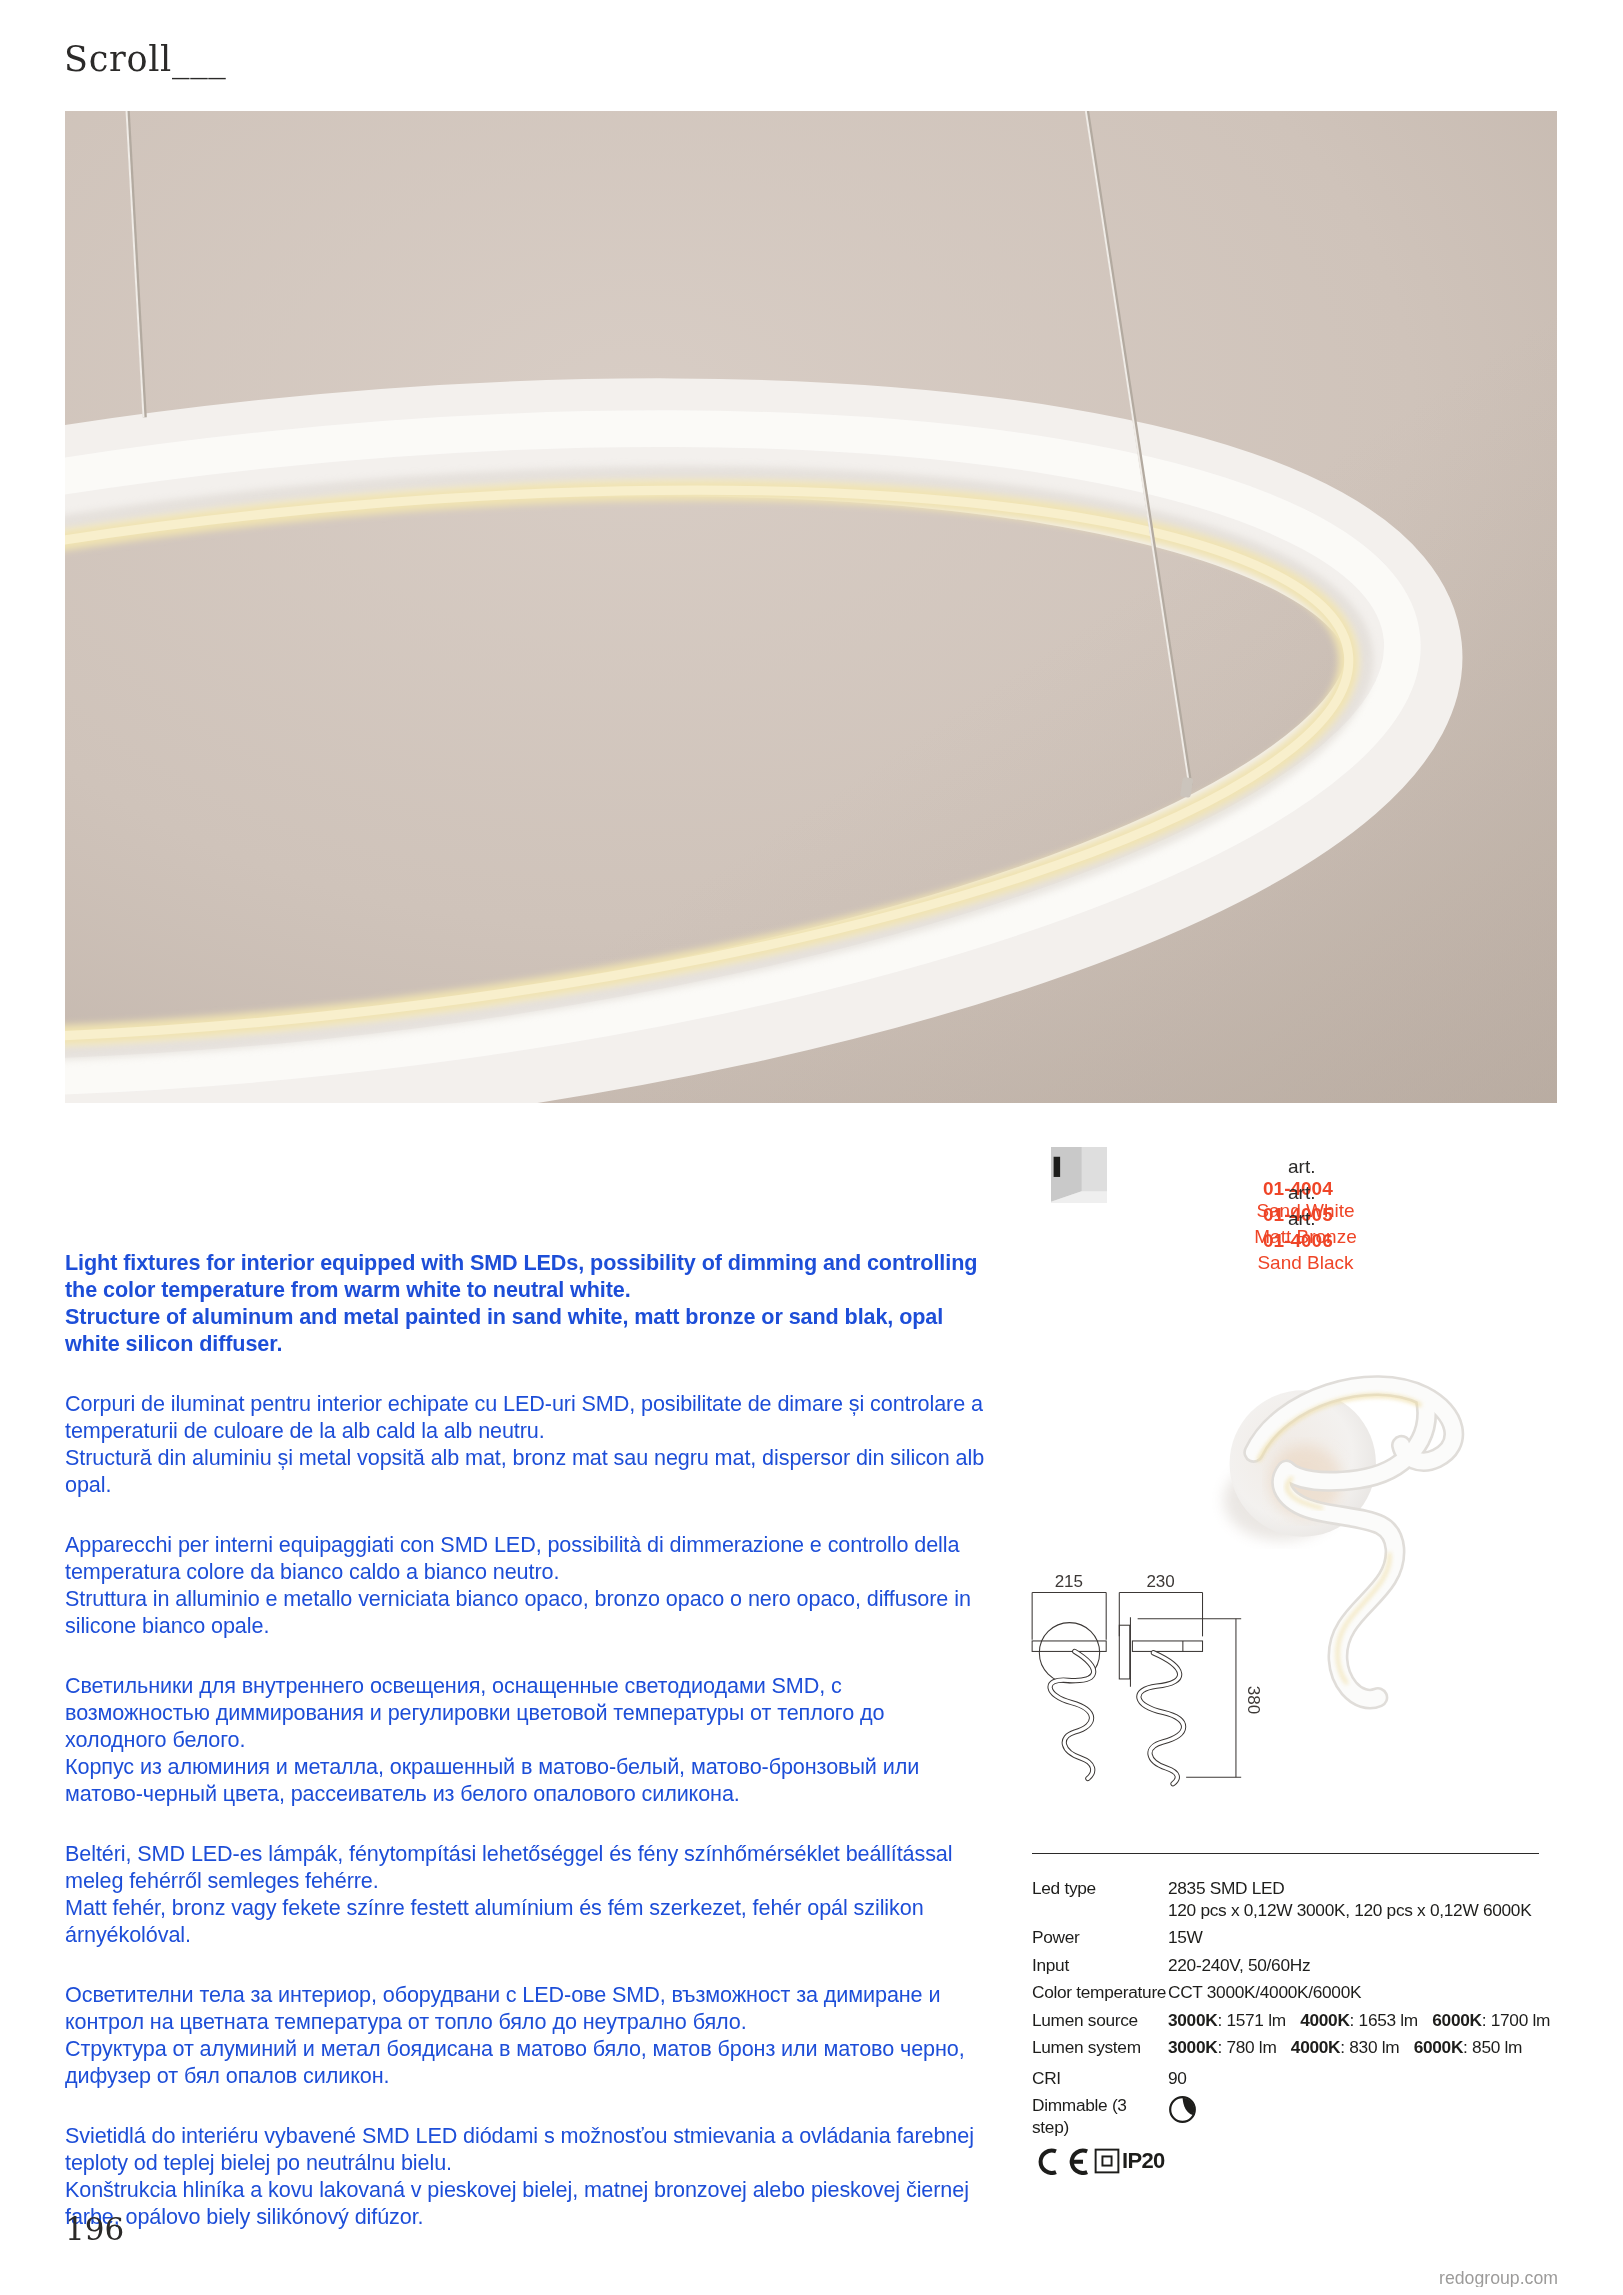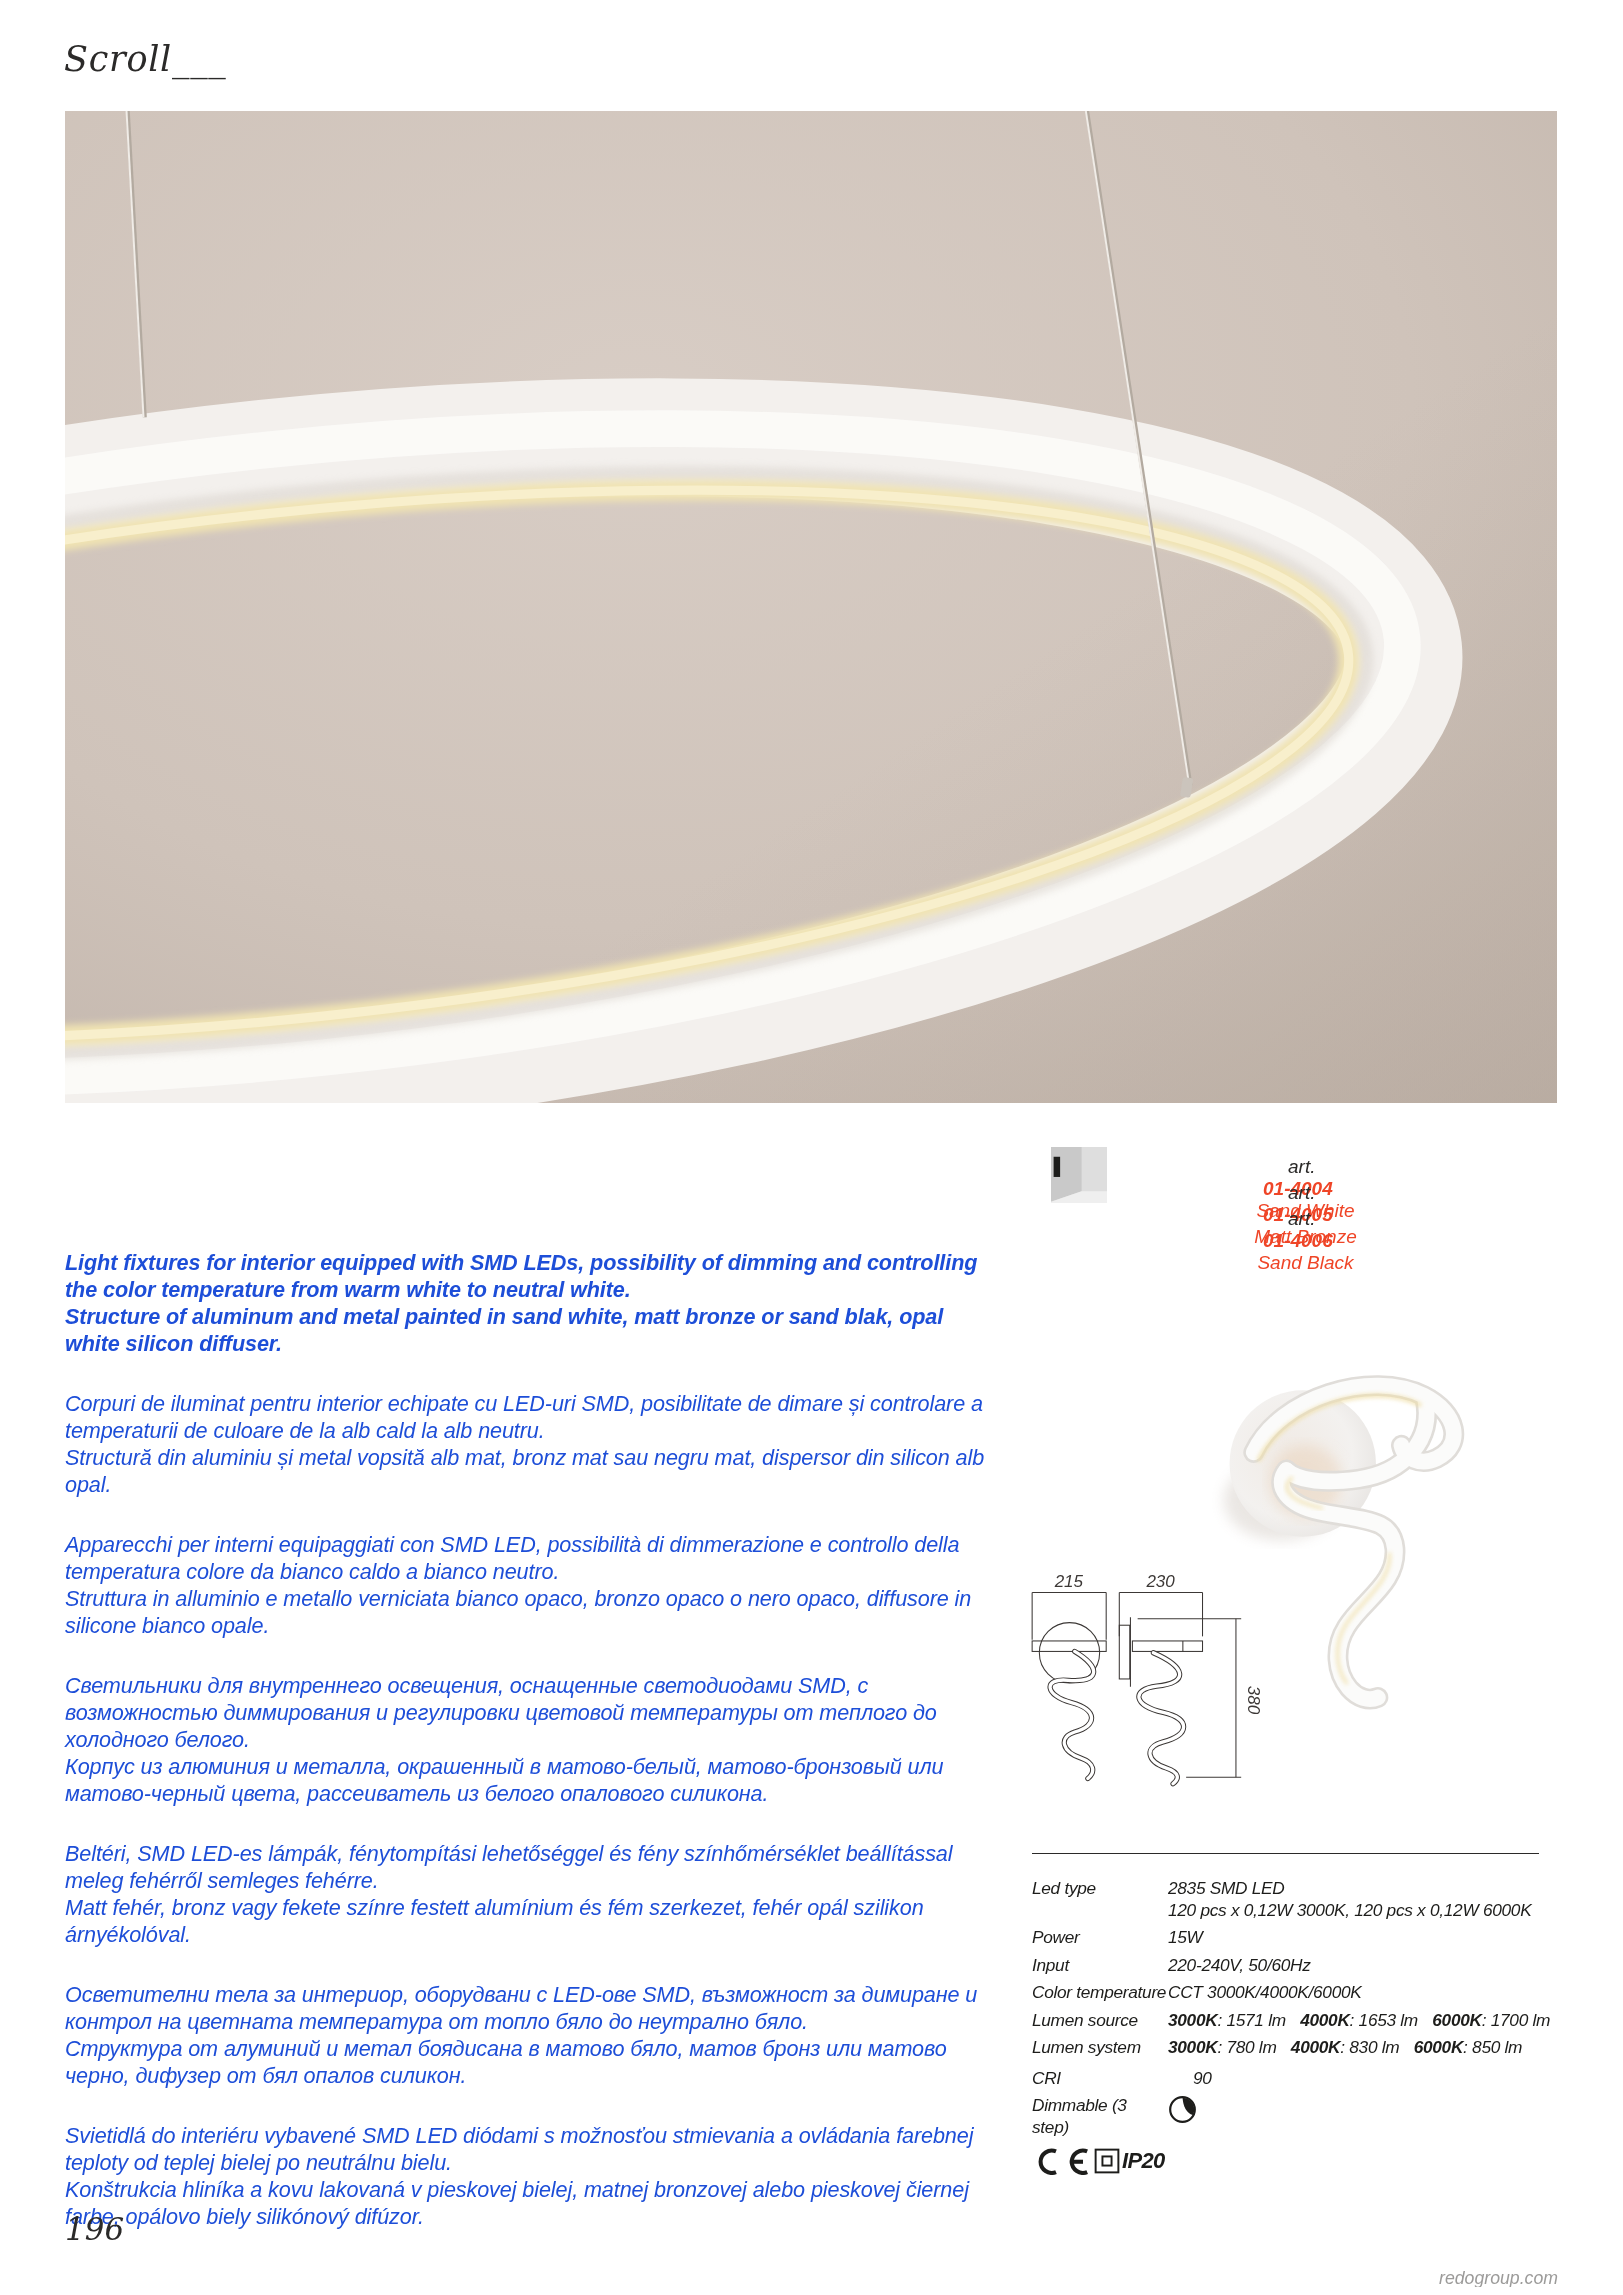--- a/index.html
+++ b/index.html
@@ -1,18 +1,18 @@
 <!DOCTYPE html>
 <html style="font-size:10.5px"><head>
 <meta charset="utf-8">
 <style>
   * { margin:0; padding:0; box-sizing:border-box; }
   html,body { background:#ffffff; }
   body { font-family:"Liberation Sans", sans-serif; color:#2b2a29; }
-  .page { position:relative; width:1623px; height:2287px; background:#ffffff; overflow:hidden;font-style:italic; }
+  .page { position:relative; width:1623px; height:2287px; background:#ffffff; overflow:hidden; }
 
   
   .title { position:absolute; left:64px; top:39px; font-family:"DejaVu Serif", serif;
            font-size:35px; font-weight:400; letter-spacing:0.7px; color:#2b2a29; }
   .info-heading { position:absolute; left:60px; top:1113px; font-family:"DejaVu Serif", serif;
            font-size:86px; font-weight:400; color:#1d1d1b; line-height:1; }
 
   
   .photo { position:absolute; left:65px; top:111px; width:1492px; height:992px; overflow:hidden; }
   .photo svg { display:block; width:100%; height:100%; }
@@ -38,21 +38,21 @@
   .drawing text { font-family:"Liberation Sans", sans-serif; font-size:26px; fill:#3c3836; }
 
   
   .specs { position:absolute; left:1032px; top:1853px; width:507px; border-top:1.3px solid #2b2a29;
            padding-top:24px; font-size:17.3px; letter-spacing:-0.3px; color:#1d1d1b; }
   .spec-row { display:grid; grid-template-columns:136px 1fr; align-items:start; line-height:21.6px;
               margin-bottom:5.9px; }
   .spec-row .val { white-space:nowrap; }
   .seg { display:inline-block; margin-right:9.8px; white-space:nowrap; }
   .seg b { font-weight:bold; }
-  .spec-gap { margin-top:9.2px;gap:25px; }
+  .spec-gap { margin-top:9.2px; }
   .dim-icon { width:29px; height:29px; display:inline-block; vertical-align:middle; }
   .cert-row { display:flex; align-items:center; gap:2px; margin-top:4px; height:34px; }
   .ip-text { font-weight:bold; font-size:22px; letter-spacing:-0.7px; }
 
   
   .page-number { position:absolute; left:65px; top:2211px; font-family:"DejaVu Serif", serif;
                  font-size:31px; color:#2b2a29; }
   .website { position:absolute; right:65px; top:2224px; font-size:17.7px; color:#9c9b9a;margin-top:44px; }
 </style>
 </head>

